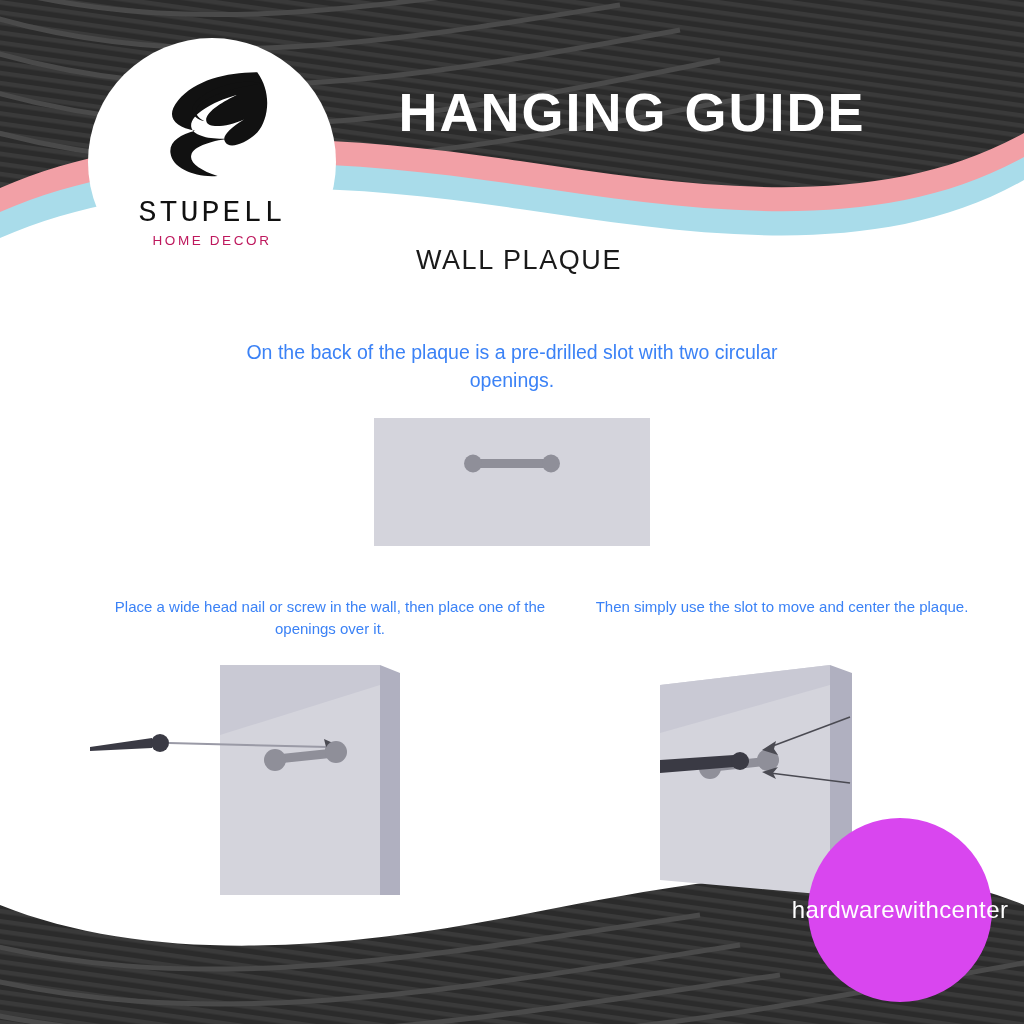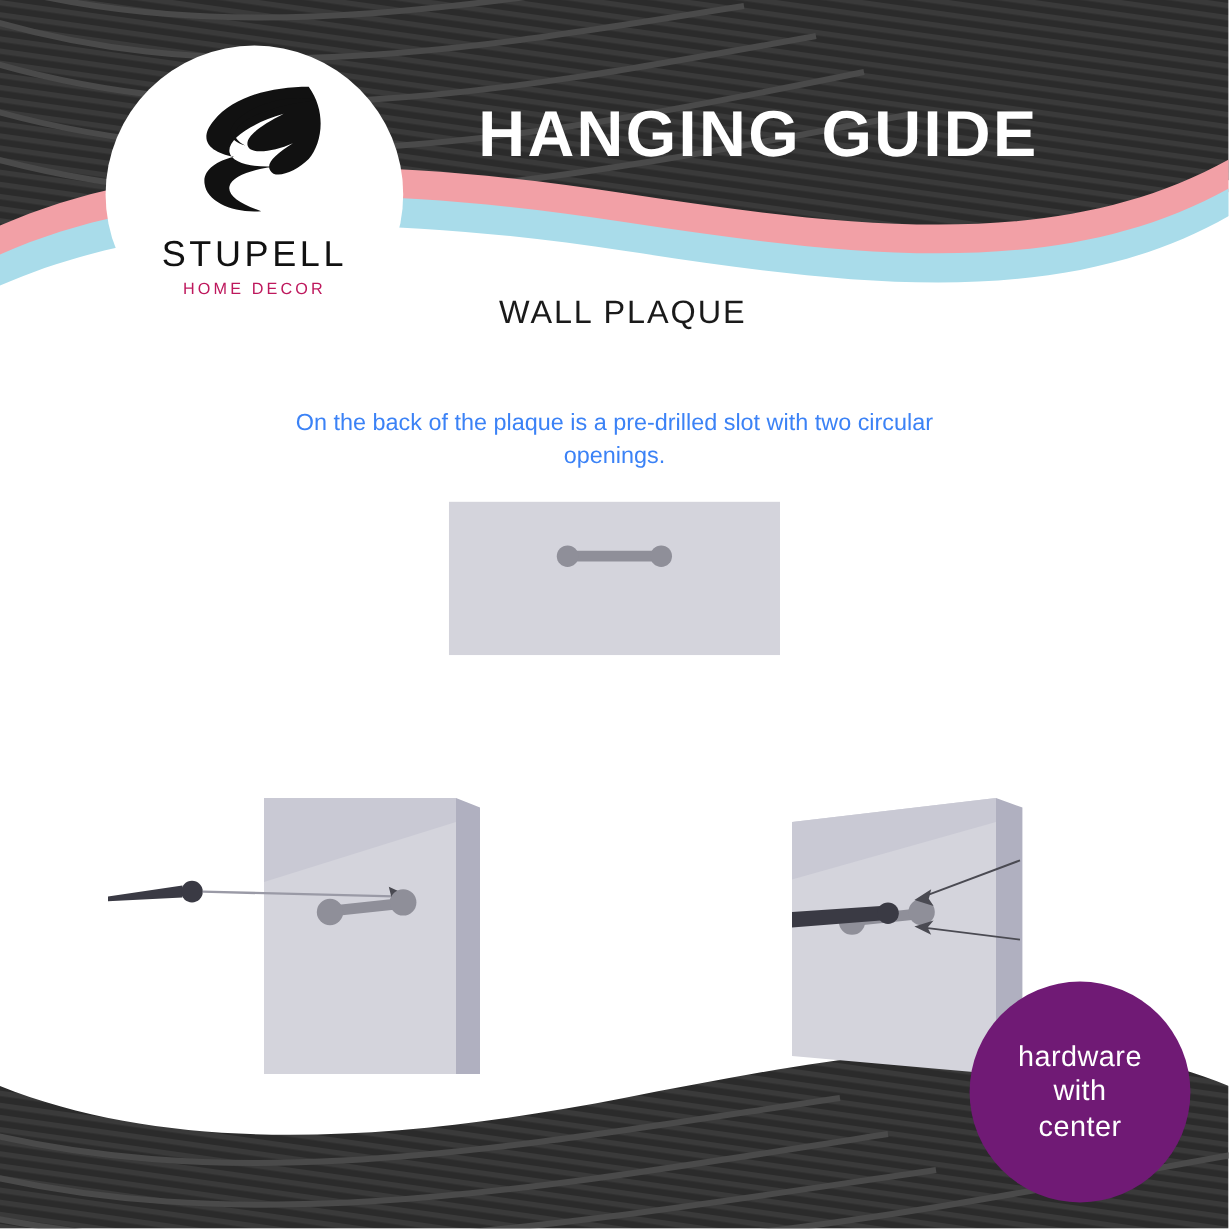--- a/index.html
+++ b/index.html
@@ -48,21 +48,21 @@
     margin-top: 26px;
     width: 132px;
     height: 124px;
   }
   .logo-name {
     font-size: 30px;
     letter-spacing: 3px;
     color: #111111;
     font-weight: 400;
     margin-top: 8px;
-    font-family: Liberation Sans, sans-serif;
+    font-family: Liberation Mono, monospace;
   }
   .logo-sub {
     font-size: 13.5px;
     letter-spacing: 2.6px;
     color: #be185d;
     margin-top: 3px;
   }
 
   
   .main-title {
@@ -130,23 +130,23 @@
   #diagram-step-two   { left: 630px; top: 655px; }
 
   
   .hf-badge {
     position: absolute;
     left: 808px;
     top: 818px;
     width: 184px;
     height: 184px;
     border-radius: 50%;
-    background: #701a75;
+    background: #d946ef;
     display: flex;
-    flex-direction: column;
+    flex-direction: row;
     align-items: center;
     justify-content: center;
     z-index: 7;
   }
   .hf-line {
     color: #ffffff;
     font-size: 24px;
     line-height: 1.22;
     text-align: center;
     letter-spacing: 0.4px;
@@ -210,21 +210,23 @@
 
   <svg class="diagram" id="diagram-plaque-back" width="276" height="128" viewBox="0 0 276 128">
     <rect x="0" y="0" width="276" height="128" fill="#d4d4dc"></rect>
     <g>
       <rect x="98" y="41" width="80" height="9" rx="4.5" fill="#8f8f99"></rect>
       <circle cx="99" cy="45.5" r="9" fill="#8f8f99"></circle>
       <circle cx="177" cy="45.5" r="9" fill="#8f8f99"></circle>
     </g>
   </svg>
 
-
+  <div class="caption" id="caption-left">Place a wide head nail or screw in the wall, then place one of the openings over it.</div>
+
+  <div class="caption" id="caption-right">Then simply use the slot to move and center the plaque.</div>
 
   <svg class="diagram" id="diagram-step-one" width="340" height="260" viewBox="0 0 340 260">
 
     <polygon points="130,10 290,10 290,240 130,240" fill="#d4d4dc"></polygon>
     <polygon points="130,10 290,10 290,30 130,80" fill="#c9c9d4"></polygon>
     <polygon points="290,10 310,18 310,240 290,240" fill="#b0b0c0"></polygon>
 
     <g>
       <polygon points="0,92 62,83 62,93 0,96" fill="#3a3a44"></polygon>
       <circle cx="70" cy="88" r="9" fill="#3a3a44"></circle>

